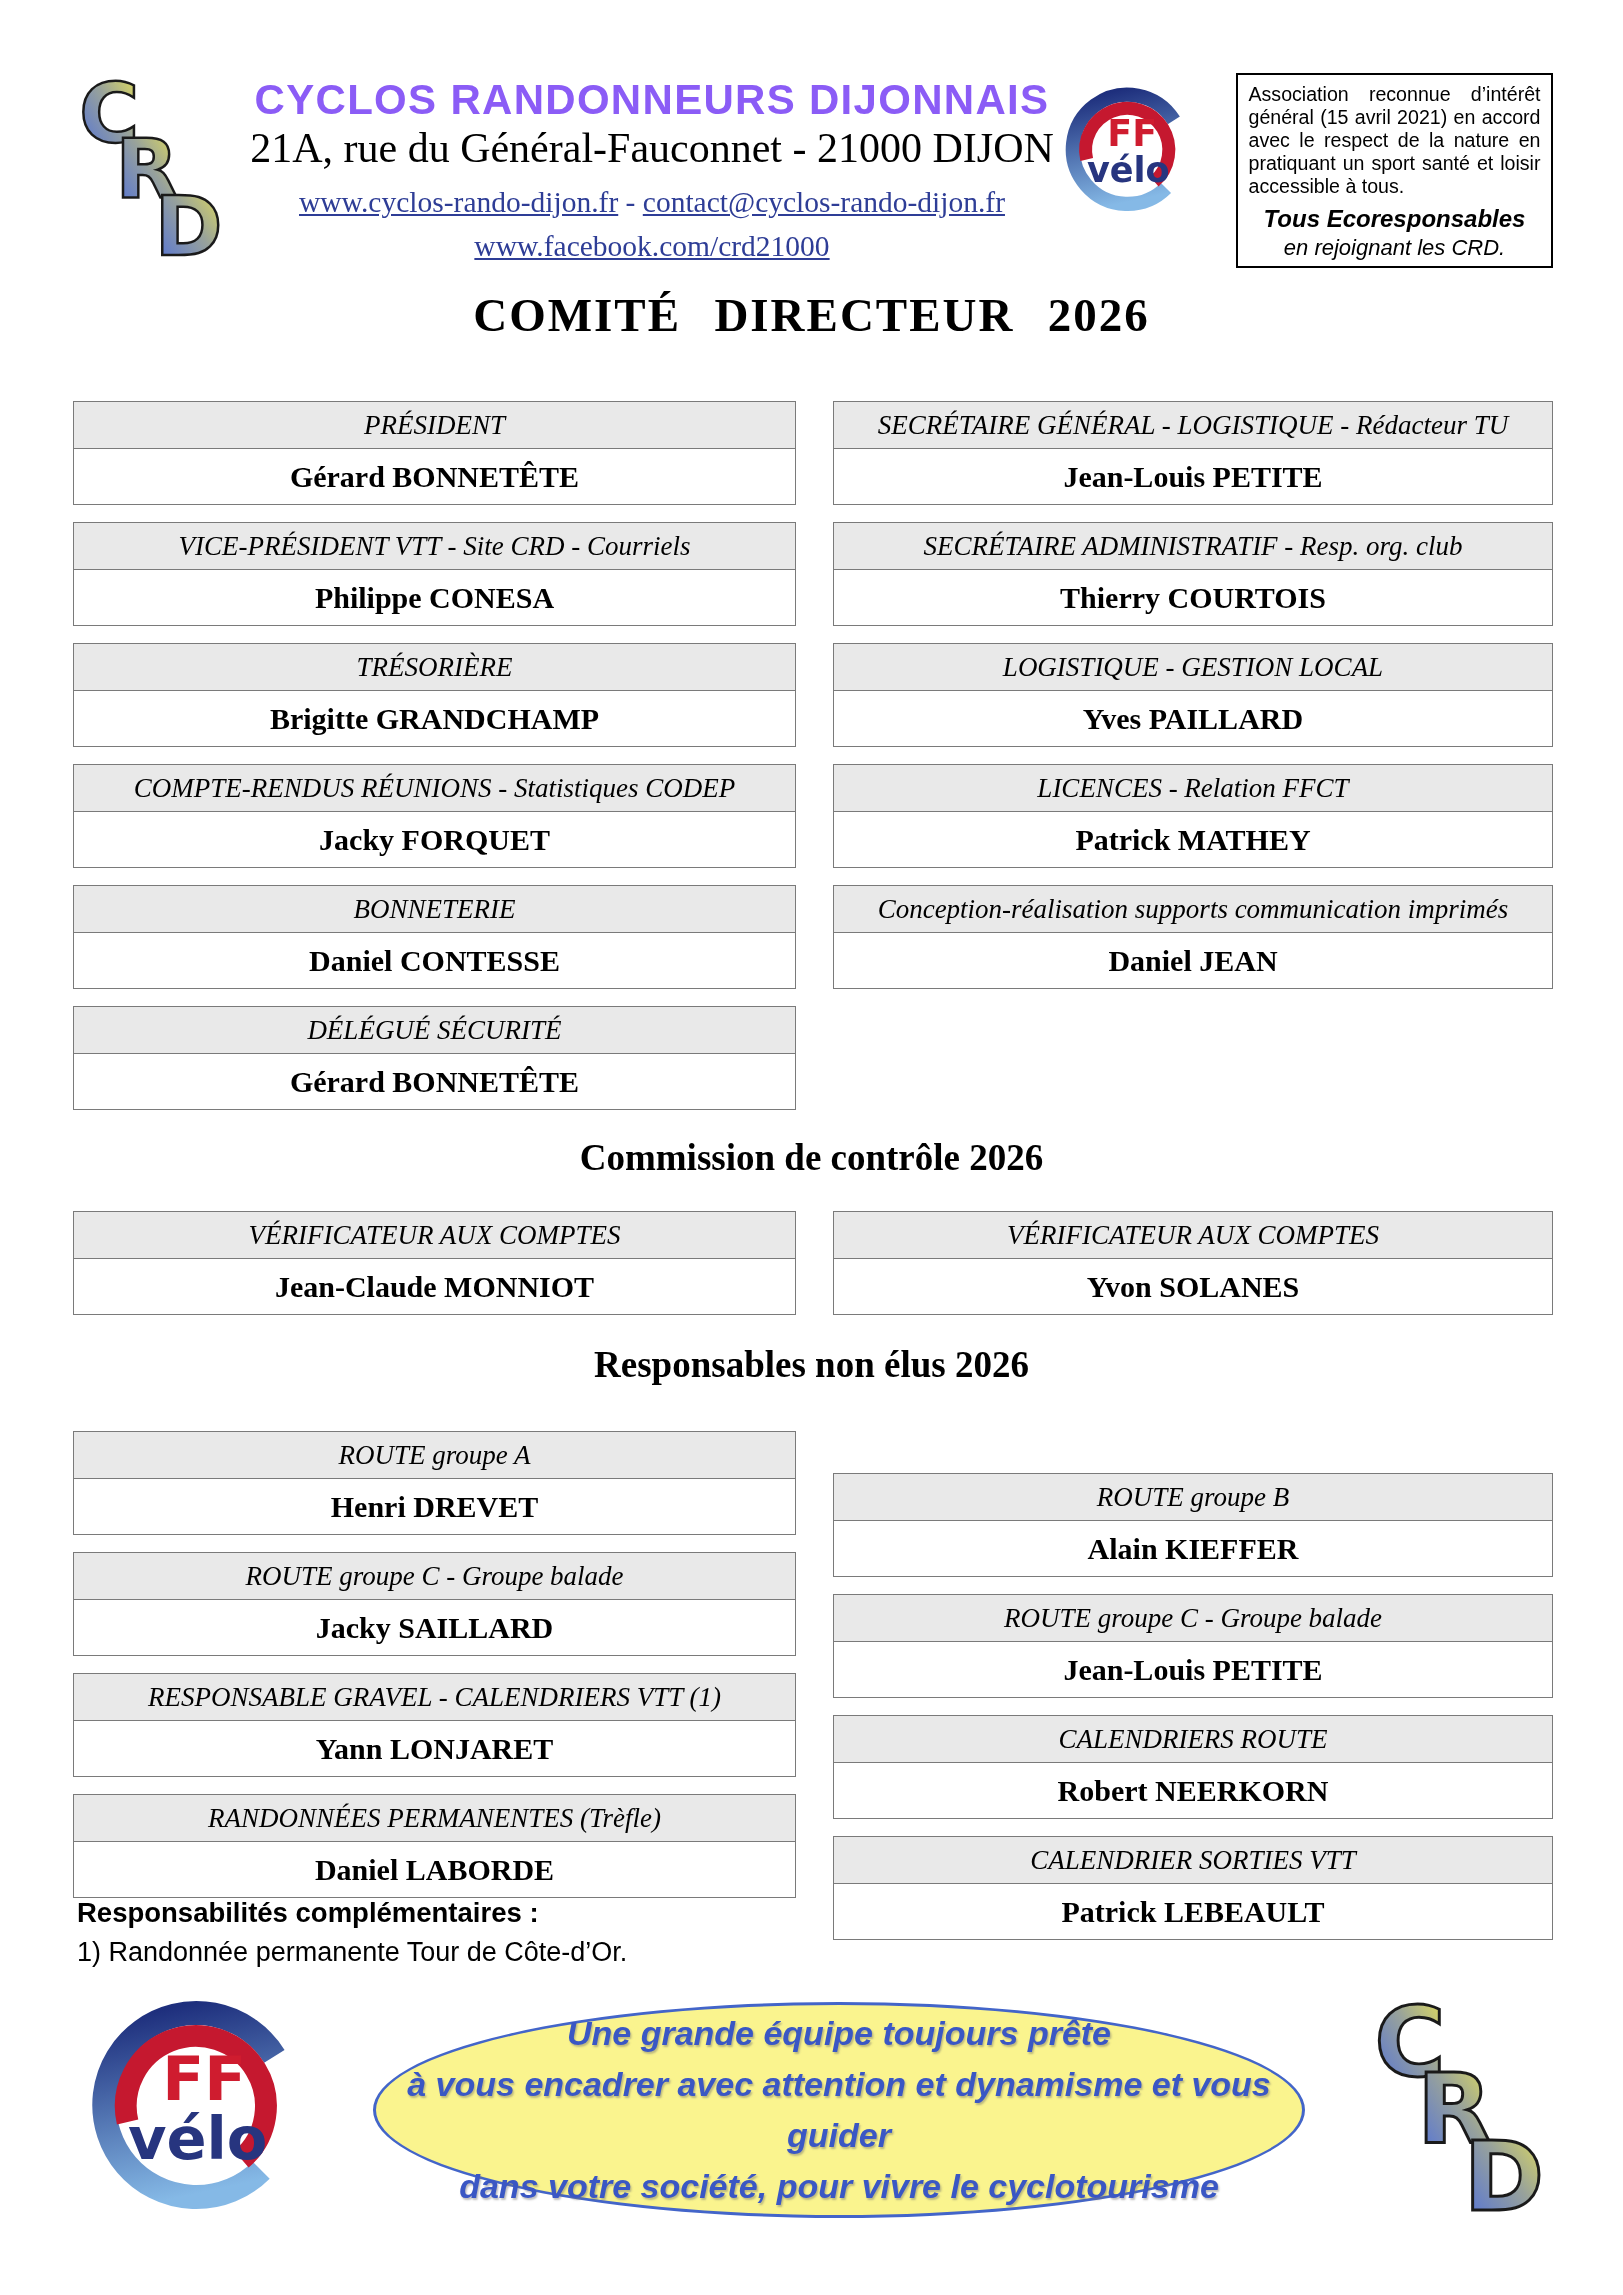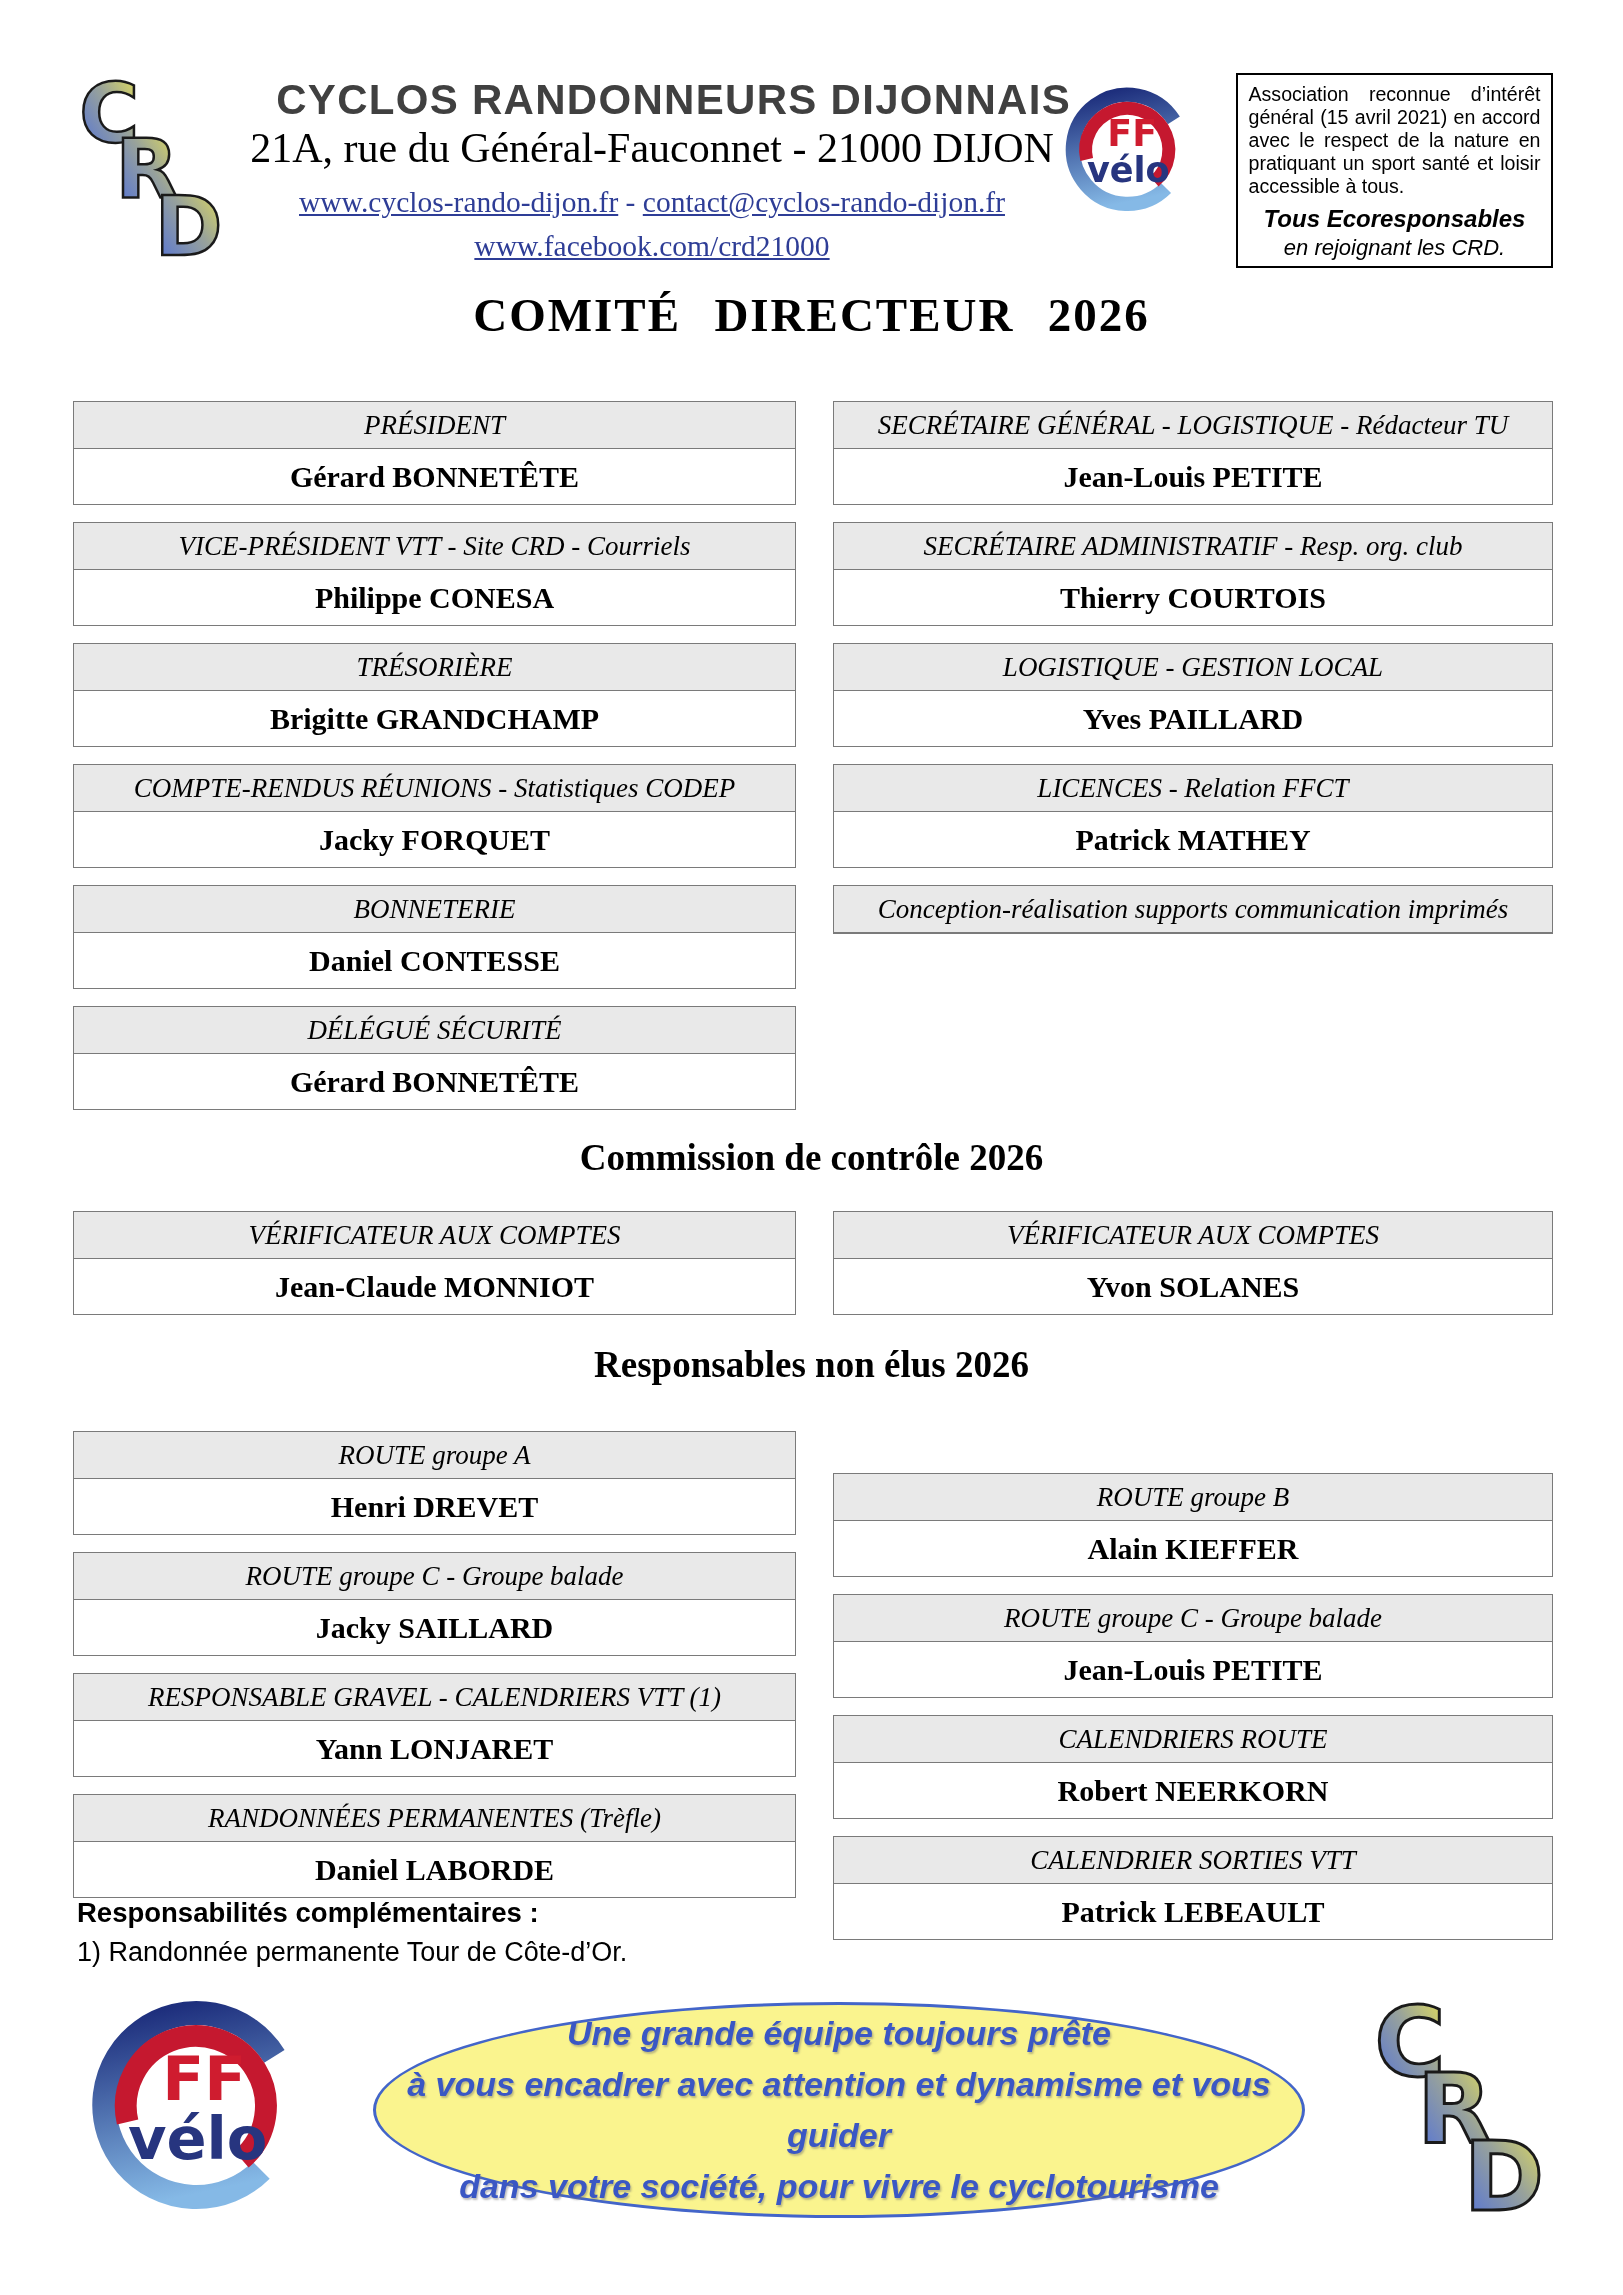--- a/index.html
+++ b/index.html
@@ -16,21 +16,21 @@
   
   .crd-logo-top { position:absolute; left:73px; top:73px; width:157px; height:191px; }
   .crd-logo-bottom { position:absolute; left:1367px; top:1996px; width:186px; height:223px; }
   .ffvelo-top { position:absolute; left:1062px; top:84px; width:130px; height:130px; }
   .ffvelo-bottom { position:absolute; left:86px; top:1995px; width:219px; height:219px; }
 
   .club-block { position:absolute; left:233px; top:76px; width:838px; text-align:center; }
   .club-name {
     font-family:"Liberation Sans", sans-serif;
     font-weight:bold; font-size:42px; letter-spacing:1.3px;
-    color:#404040; white-space:nowrap;text-align:right;
+    color:#8b5cf6; white-space:nowrap;
   }
   .club-address { font-size:42px; margin-top:0; white-space:nowrap; }
   .club-links { font-size:29.5px; margin-top:14.4px; color:#2e3d96; white-space:nowrap; }
   .club-links a, .club-facebook a { color:#2e3d96; text-decoration:underline; cursor:pointer; }
   .link-sep { text-decoration:none; }
   .club-facebook { font-size:29.5px; margin-top:10.5px; color:#2e3d96; }
 
   .info-box {
     position:absolute; left:1236px; top:73px; width:317px; height:195px;
     border:2.6px solid #000; padding:7.9px 10.5px 5.2px 10.5px;
@@ -193,20 +193,21 @@
     <div class="role-name">Yves PAILLARD</div>
   </div>
 
   <div class="role-box">
     <div class="role-header">LICENCES - Relation FFCT</div>
     <div class="role-name">Patrick MATHEY</div>
   </div>
 
   <div class="role-box">
     <div class="role-header">Conception-réalisation supports communication imprimés</div>
+    <div class="role-name">Daniel JEAN</div>
   </div>
 </div>
 
   <div class="section-heading heading-commission">Commission de contrôle 2026</div>
   <div class="col col-comm-left">
   <div class="role-box">
     <div class="role-header">VÉRIFICATEUR AUX COMPTES</div>
     <div class="role-name">Jean-Claude MONNIOT</div>
   </div>
 </div>

